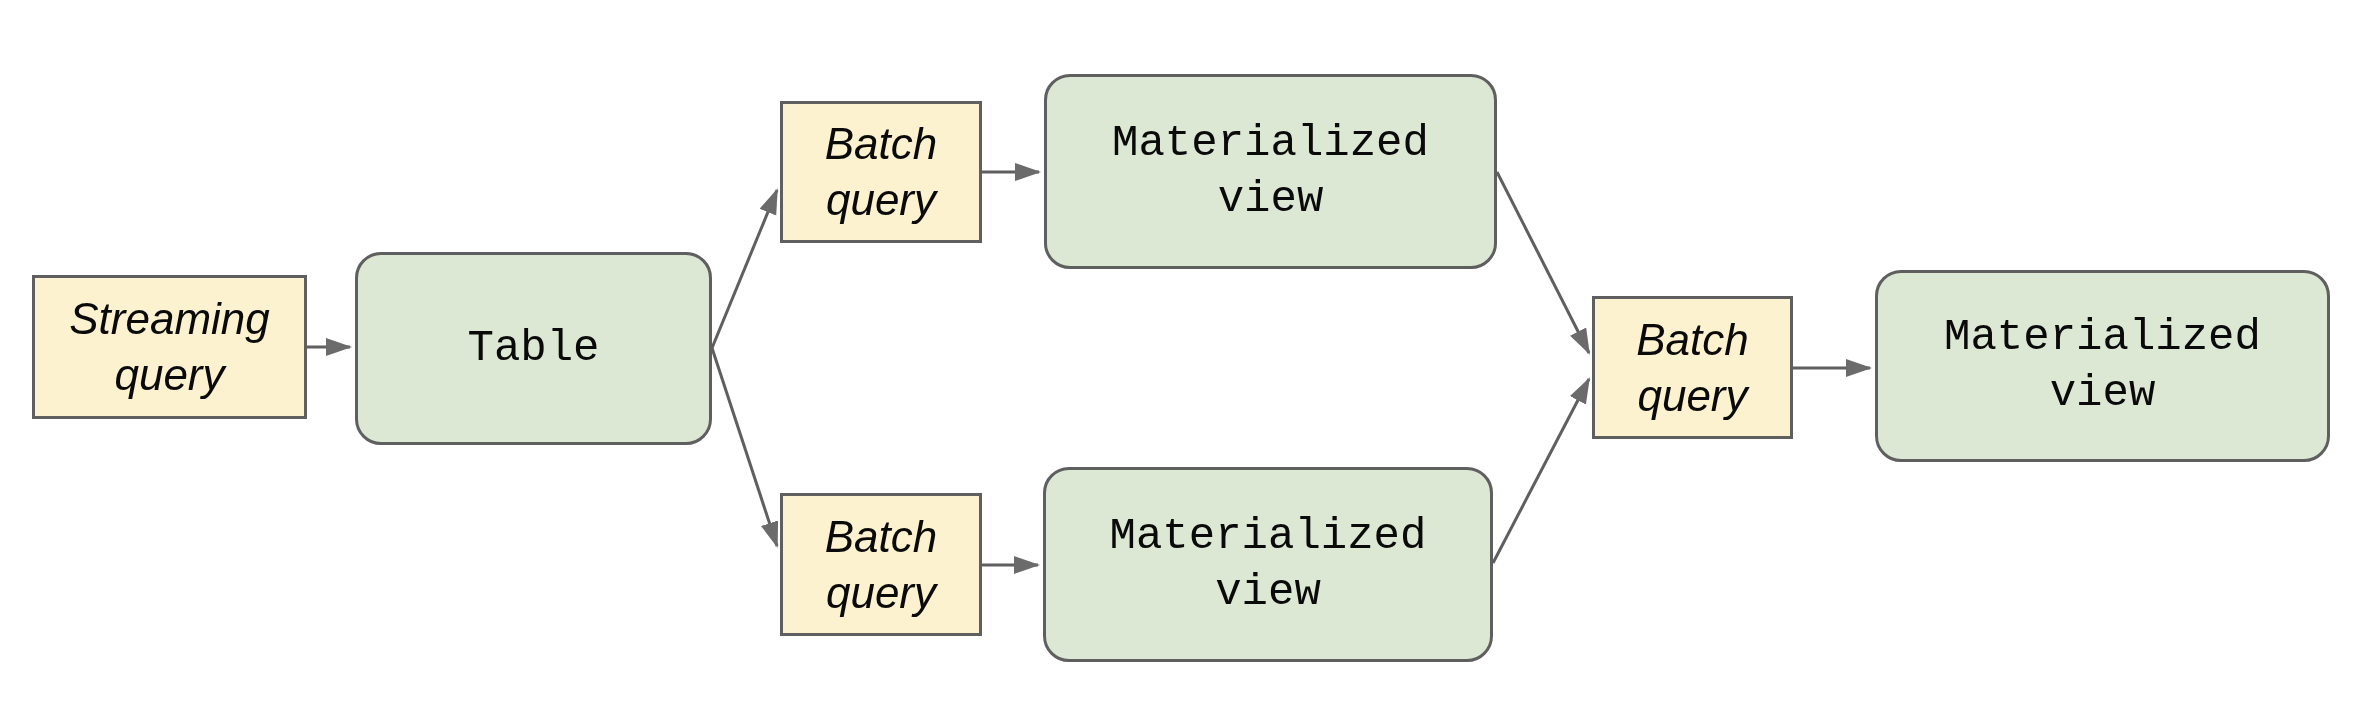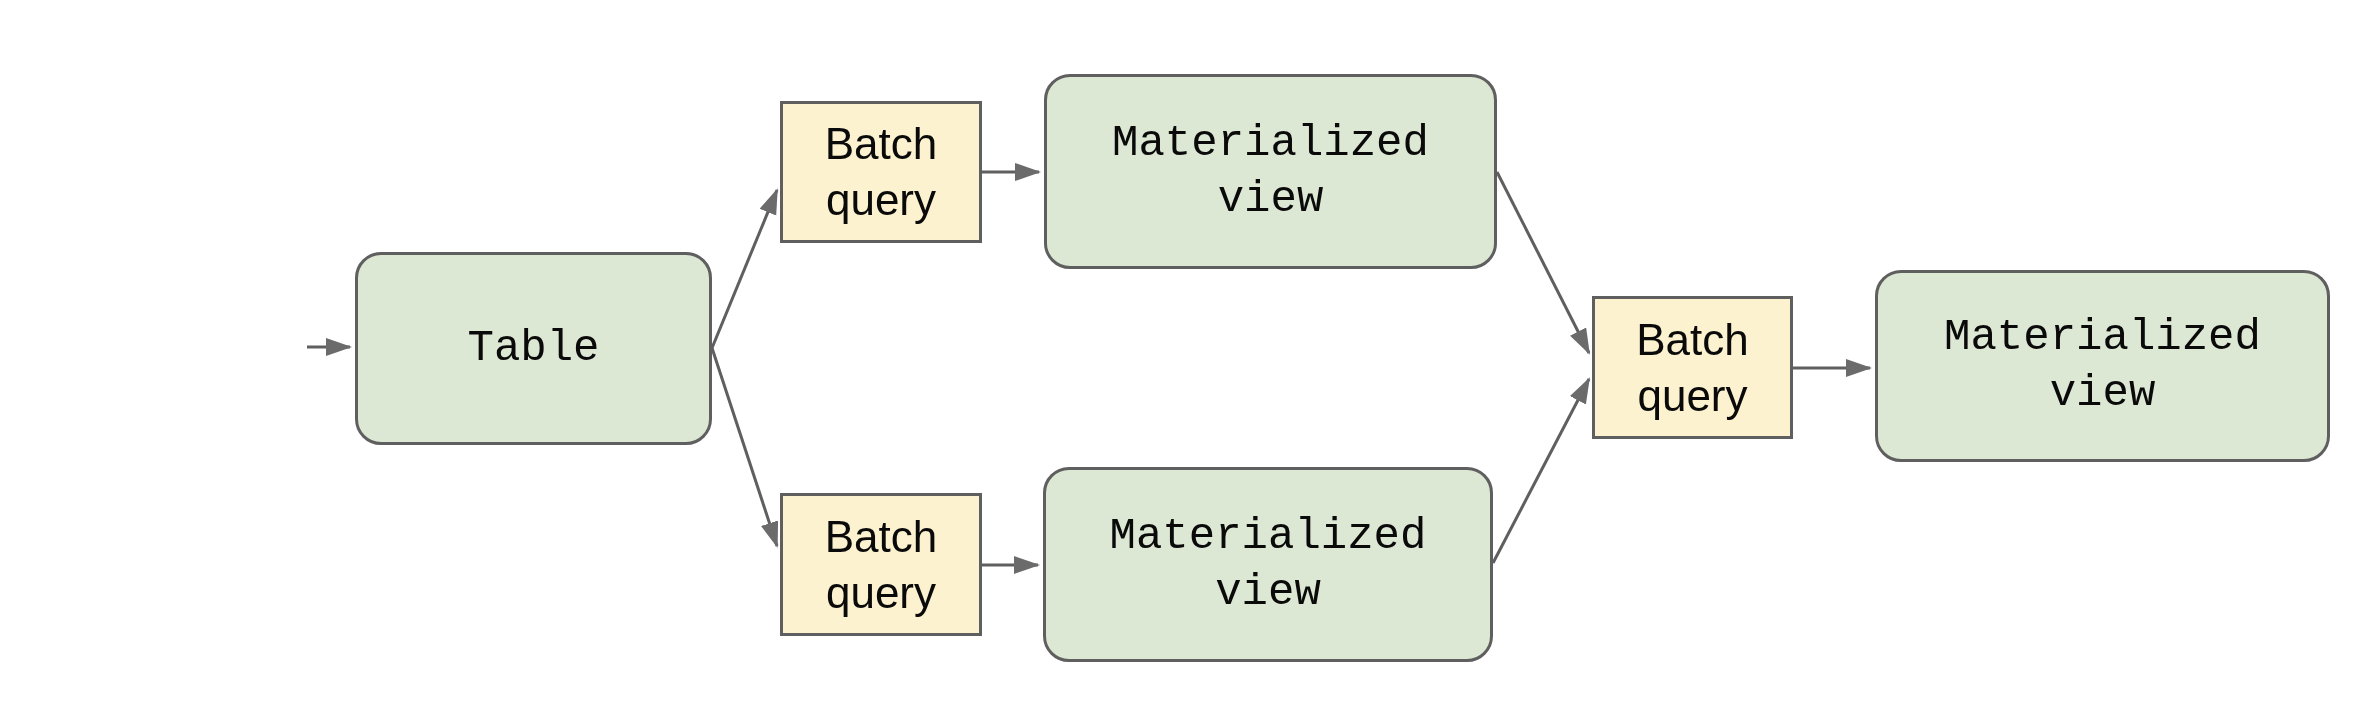--- a/index.html
+++ b/index.html
@@ -32,20 +32,21 @@
     justify-content: center;
     text-align: center;
     font-size: 44px;
     line-height: 1.27;
     color: #0a0a0a;
     padding: 0 8px;
   }
   .node--query {
     background: #fcf2cf;
     border-radius: 0;
+    font-style: italic;
   }
   .node--green {
     background: #dde8d4;
     border-radius: 26px;
     font-family: Liberation Mono, monospace;
   }
   
   .pos-streaming     { left: 32px;   top: 275px; width: 275px; height: 144px; }
   .pos-table         { left: 355px;  top: 252px; width: 357px; height: 193px; }
   .pos-batch-top     { left: 780px;  top: 101px; width: 202px; height: 142px; }
@@ -69,20 +70,21 @@
     <line x1="307" y1="347" x2="350" y2="347" stroke="#5f5f5f" stroke-width="3" marker-end="url(#arrow)"></line>
     <line x1="712" y1="348" x2="777" y2="190" stroke="#5f5f5f" stroke-width="3" marker-end="url(#arrow)"></line>
     <line x1="982" y1="172" x2="1039" y2="172" stroke="#5f5f5f" stroke-width="3" marker-end="url(#arrow)"></line>
     <line x1="1497" y1="172" x2="1589" y2="353" stroke="#5f5f5f" stroke-width="3" marker-end="url(#arrow)"></line>
     <line x1="712" y1="348" x2="777" y2="546" stroke="#5f5f5f" stroke-width="3" marker-end="url(#arrow)"></line>
     <line x1="982" y1="565" x2="1038" y2="565" stroke="#5f5f5f" stroke-width="3" marker-end="url(#arrow)"></line>
     <line x1="1493" y1="563" x2="1589" y2="379" stroke="#5f5f5f" stroke-width="3" marker-end="url(#arrow)"></line>
     <line x1="1793" y1="368" x2="1870" y2="368" stroke="#5f5f5f" stroke-width="3" marker-end="url(#arrow)"></line>
   </svg>
 
+  <div class="node node--query pos-streaming">Streaming query</div>
 
   <div class="node node--green pos-table">Table</div>
 
   <div class="node node--query pos-batch-top">Batch query</div>
 
   <div class="node node--green pos-mv-top">Materialized view</div>
 
   <div class="node node--query pos-batch-bottom">Batch query</div>
 
   <div class="node node--green pos-mv-bottom">Materialized view</div>

